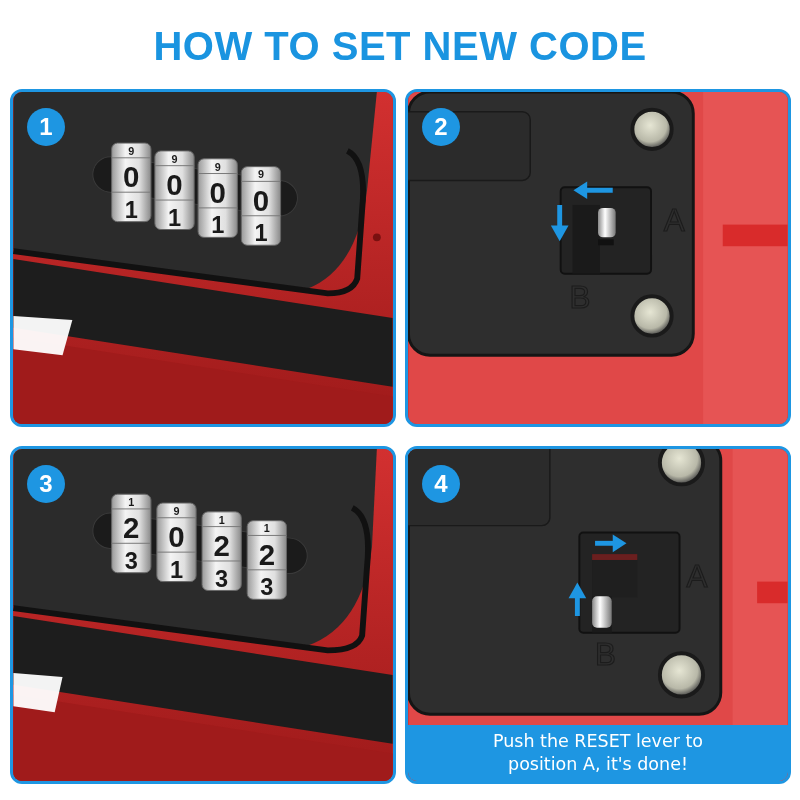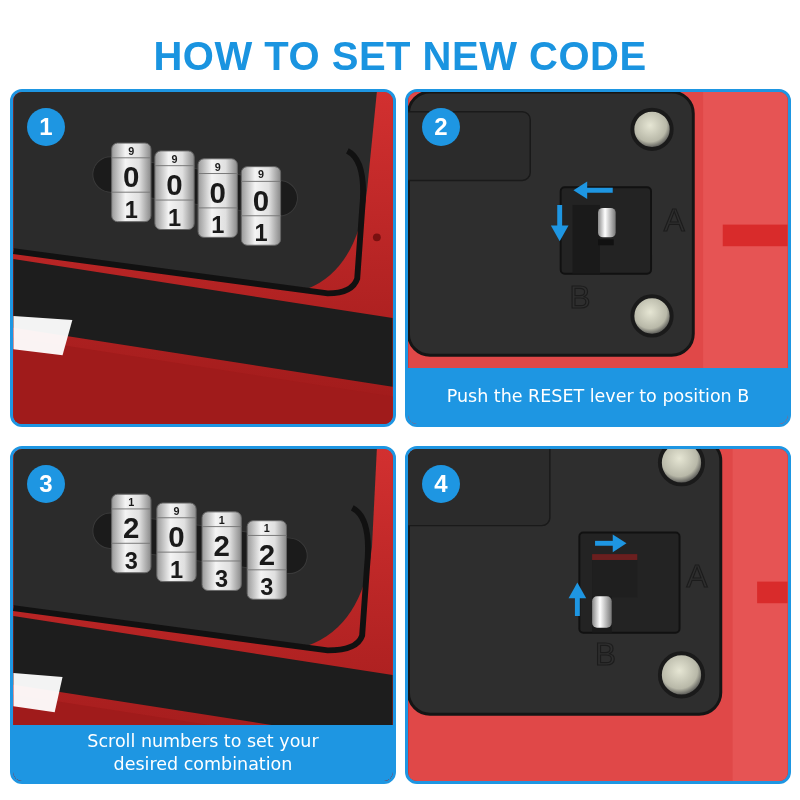--- a/index.html
+++ b/index.html
@@ -1,17 +1,17 @@
 <!DOCTYPE html>
 <html><head>
 <meta charset="utf-8">
 <style>
   html, body { margin:0; padding:0; }
   body { width:800px; height:800px; background:#ffffff; position:relative; overflow:hidden; font-family:"DejaVu Sans", sans-serif; }
-  .title { position:absolute; left:0; top:34px; width:800px; text-align:center; color:#1a94e0; font-family:"Liberation Sans", sans-serif; font-weight:bold; font-size:40px; letter-spacing:0.5px; }
+  .title { position:absolute; left:0; top:24px; width:800px; text-align:center; color:#1a94e0; font-family:"Liberation Sans", sans-serif; font-weight:bold; font-size:40px; letter-spacing:0.5px; }
   .panel { position:absolute; width:386px; height:338px; border:3px solid #1e96e2; border-radius:12px; overflow:hidden; background:#c42a2a; box-sizing:border-box; }
   #p1 { left:10px; top:89px; }
   #p2 { left:405px; top:89px; }
   #p3 { left:10px; top:446px; }
   #p4 { left:405px; top:446px; }
   .scene { position:absolute; left:0; top:0; width:100%; height:100%; }
   .caption { position:absolute; left:0; bottom:0; width:100%; height:56px; background:#1e96e2; color:#ffffff; display:flex; align-items:center; justify-content:center; text-align:center; font-family:"DejaVu Sans", sans-serif; font-size:17.5px; line-height:23px; font-weight:normal; }
   .caption span { display:block; white-space:pre-line; }
   .badge { position:absolute; left:14px; top:16px; width:38px; height:38px; border-radius:50%; background:#1e96e2; color:#fff; font-family:"Liberation Sans", sans-serif; font-weight:bold; font-size:24px; display:flex; align-items:center; justify-content:center; }
   .dial-text { font-family:"Liberation Sans", sans-serif; font-weight:bold; }
@@ -112,23 +112,20 @@
     <g>
       <line x1="208" y1="100" x2="180" y2="100" stroke="#1e96e2" stroke-width="5"></line>
       <polygon points="182,91 168,100 182,109" fill="#1e96e2"></polygon>
     </g>
     <g>
       <line x1="154" y1="115" x2="154" y2="138" stroke="#1e96e2" stroke-width="5"></line>
       <polygon points="145,136 154,152 163,136" fill="#1e96e2"></polygon>
     </g>
   </svg>
   <div class="badge">2</div>
-  <div class="caption">
-      <span>Push the RESET lever to position B</span>
-    </div>
 </div>
 
 <div class="panel" id="p3">
   <svg class="scene" viewBox="0 0 386 338">
     <rect width="386" height="338" fill="url(#red1)"></rect>
     <polygon points="0,170 386,230 386,300 0,240" fill="#1d1d1d"></polygon>
     <polygon points="0,250 386,310 386,338 0,338" fill="#a01b1b"></polygon>
     <polygon points="0,228 50,232 42,268 0,262" fill="#ffffff" opacity="0.95"></polygon>
     <path d="M0,0 L370,0 L365,100 Q355,180 300,200 L0,160 Z" fill="#2b2b2b"></path>
     <path d="M345,60 Q365,70 360,120 L355,190 Q350,205 320,205 L0,162" fill="none" stroke="#111" stroke-width="6"></path>
@@ -162,24 +159,20 @@
           <rect x="238" y="73" width="40" height="80" rx="6" fill="url(#dialg)" stroke="#666" stroke-width="1"></rect>
           <line x1="238" x2="278" y1="88" y2="88" stroke="#777"></line>
           <line x1="238" x2="278" y1="123" y2="123" stroke="#777"></line>
           <text x="258" y="85" text-anchor="middle" font-size="11" fill="#1a1a1a" class="dial-text">1</text>
           <text x="258" y="118" text-anchor="middle" font-size="30" fill="#1a1a1a" class="dial-text">2</text>
           <text x="258" y="149" text-anchor="middle" font-size="24" fill="#1a1a1a" class="dial-text">3</text>
         </g>
       </g>
   </svg>
   <div class="badge">3</div>
-  <div class="caption">
-      <span>Scroll numbers to set your
-desired combination</span>
-    </div>
 </div>
 
 <div class="panel" id="p4">
   <svg class="scene" viewBox="0 0 386 338">
     <rect width="386" height="338" fill="#e04848"></rect>
     <rect x="330" y="0" width="56" height="338" fill="#e65454"></rect>
     <rect x="355" y="135" width="31" height="22" fill="#d92b2b"></rect>
     <rect x="0" y="-10" width="318" height="280" rx="22" fill="#2e2e2e" stroke="#151515" stroke-width="3"></rect>
     <rect x="-10" y="-10" width="154" height="88" rx="8" fill="#2b2b2b" stroke="#1a1a1a" stroke-width="1.5"></rect>
     <circle cx="278" cy="14" r="22" fill="url(#screw)" stroke="#1a1a1a" stroke-width="4"></circle>
@@ -194,13 +187,17 @@
     <g>
       <line x1="190" y1="96" x2="210" y2="96" stroke="#1e96e2" stroke-width="5"></line>
       <polygon points="208,87 222,96 208,105" fill="#1e96e2"></polygon>
     </g>
     <g>
       <line x1="172" y1="170" x2="172" y2="150" stroke="#1e96e2" stroke-width="5"></line>
       <polygon points="163,152 172,136 181,152" fill="#1e96e2"></polygon>
     </g>
   </svg>
   <div class="badge">4</div>
+  <div class="caption">
+      <span>Push the RESET lever to
+position A, it's done!</span>
+    </div>
 </div>
 
 </body></html>

